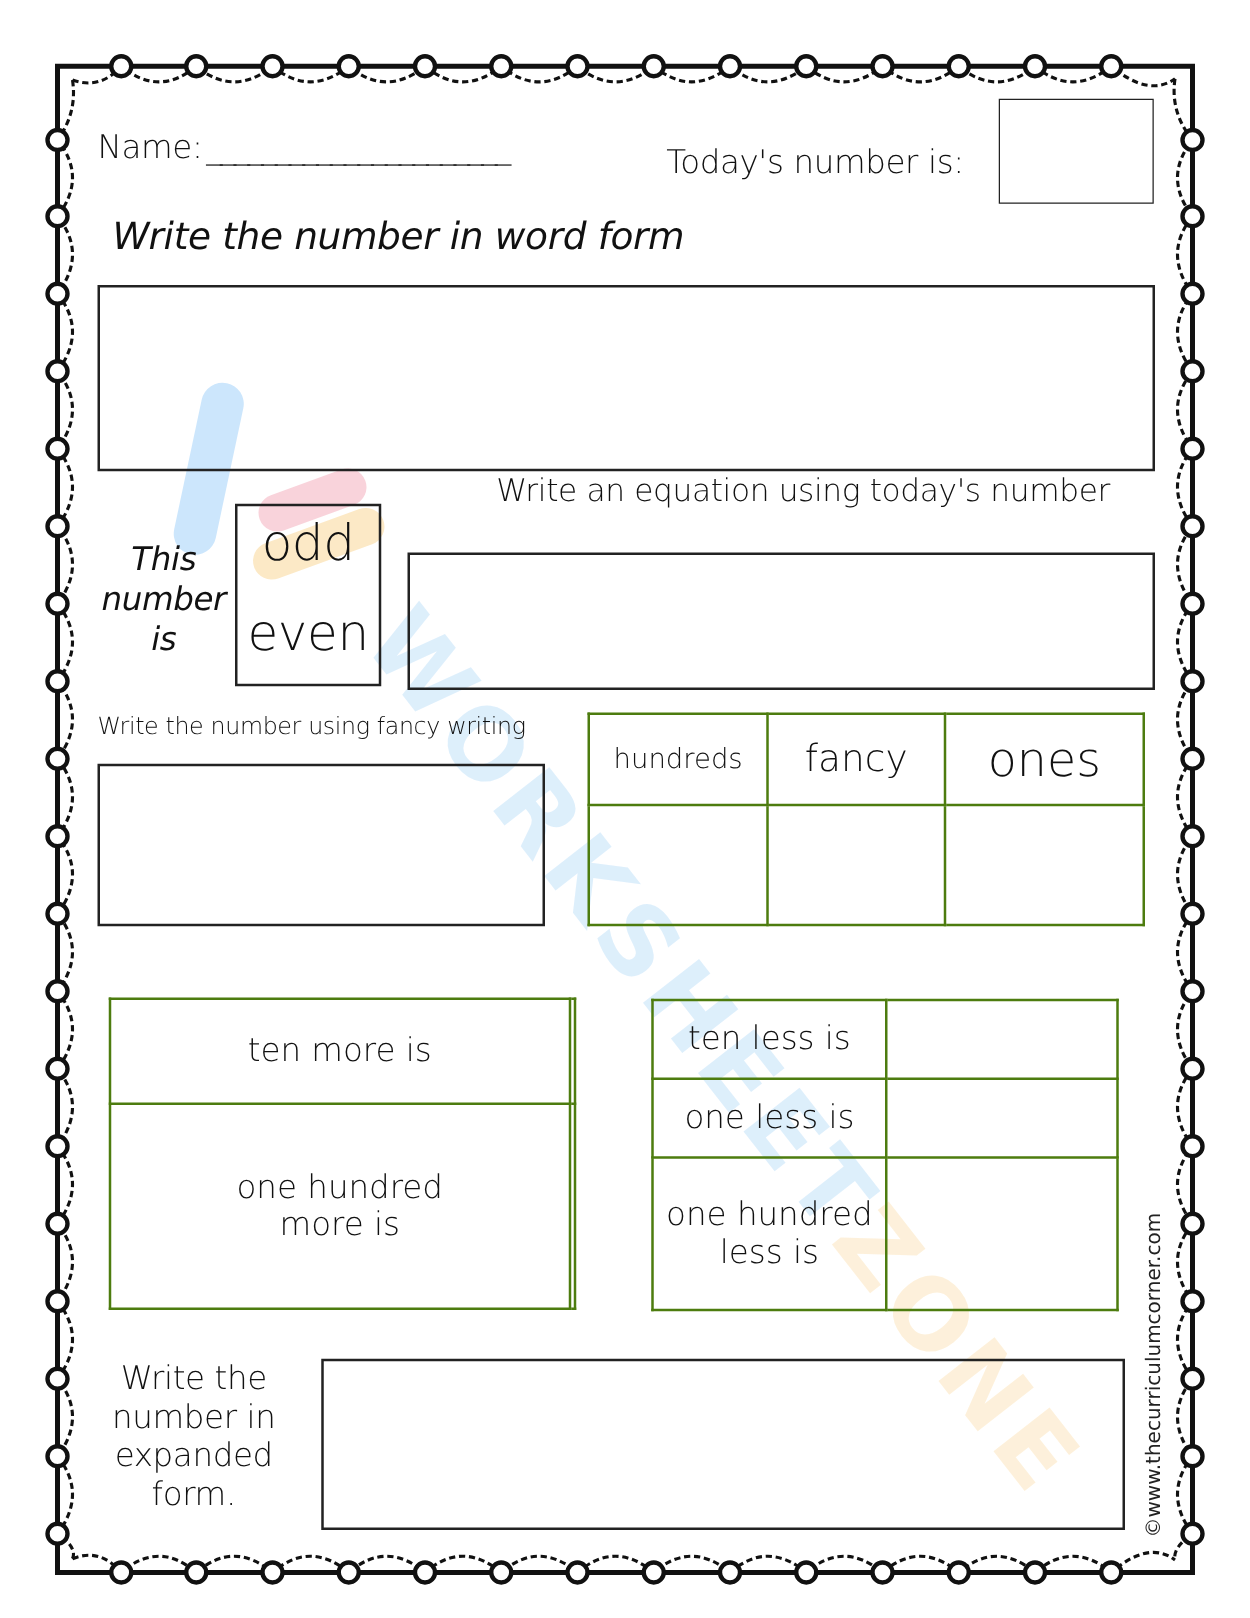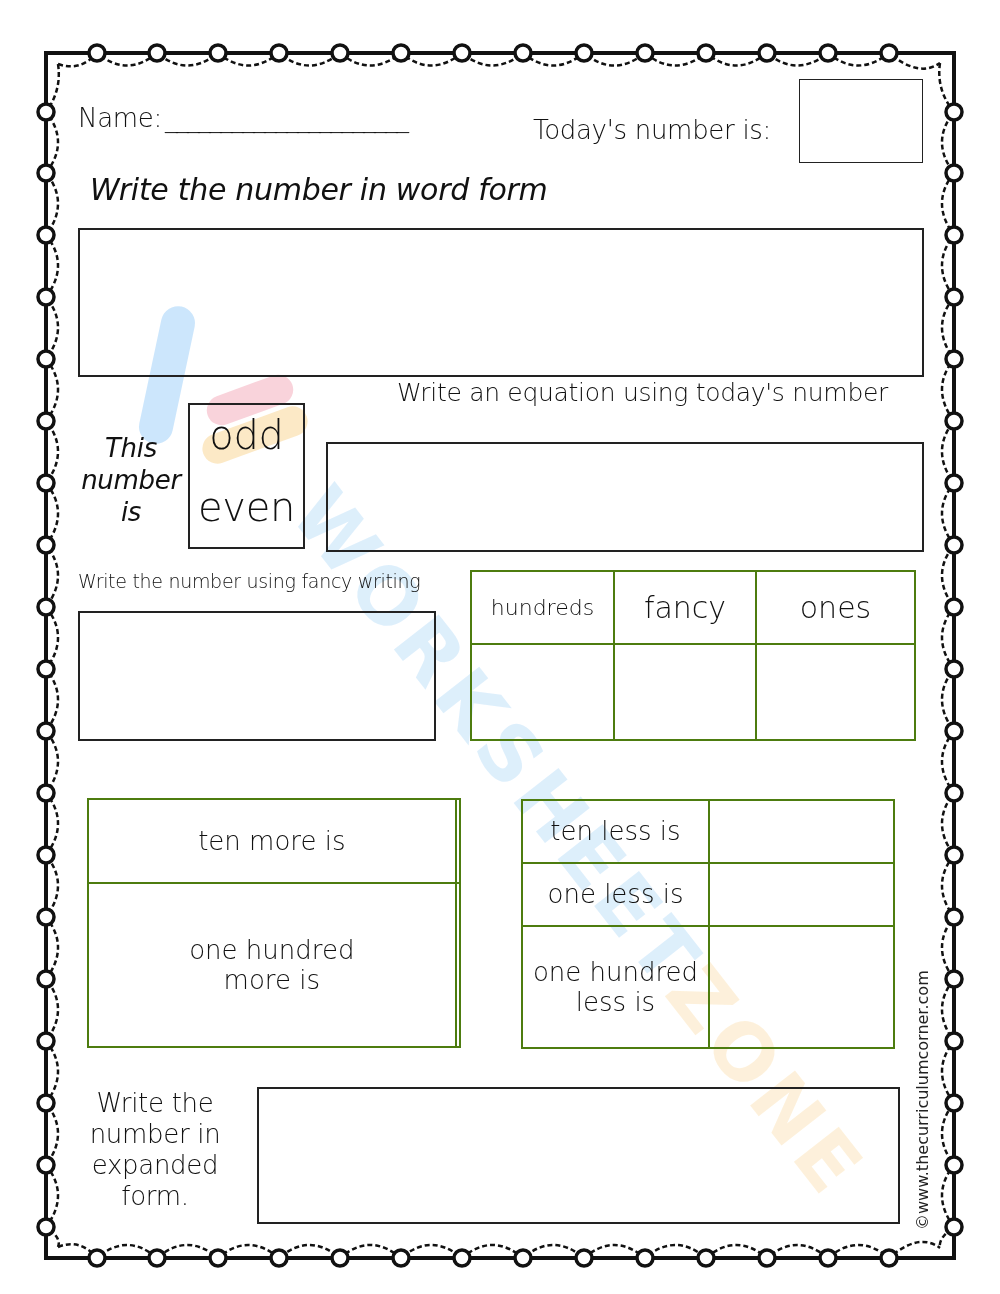--- a/index.html
+++ b/index.html
@@ -141,21 +141,21 @@
 <div class="box" style="left:326px;top:442px;width:598px;height:110px;"></div>
 
 <div class="txt" style="left:78px;top:570px;font-size:19px;">Write the number using fancy writing</div>
 <div class="box" style="left:78px;top:611px;width:358px;height:130px;"></div>
 
 <table class="grid" style="left:470px;top:570px;width:446px;height:171px;">
   <tbody>
       <tr style="height:73px;">
     <td style="width:141px;font-size:22px;">hundreds</td>
     <td style="width:140px;font-size:30px;">fancy</td>
-    <td style="font-size:30px;">ones</td>
+    <td style="font-size:38px;">ones</td>
   </tr>
   <tr>
     <td></td>
     <td></td>
     <td></td>
   </tr>
 </tbody>
   </table>
 
 <table class="grid" style="left:87px;top:798px;width:374px;height:250px;">

